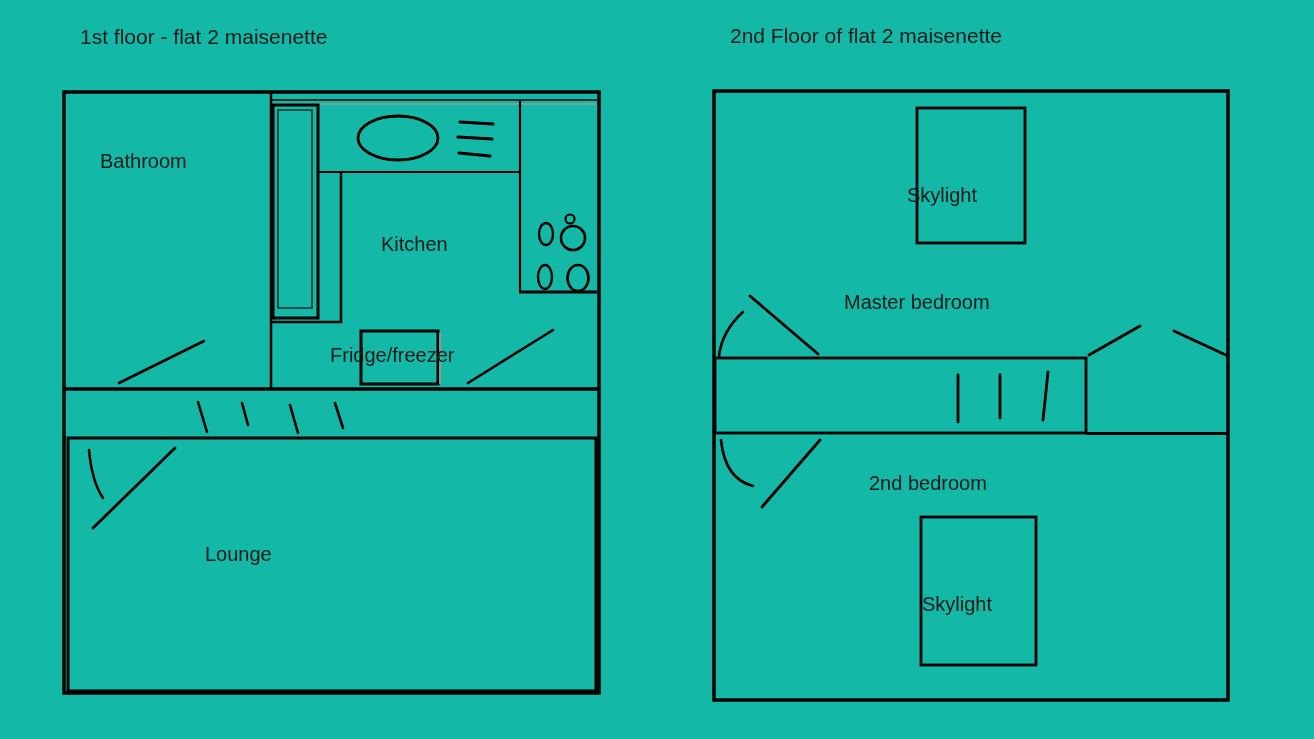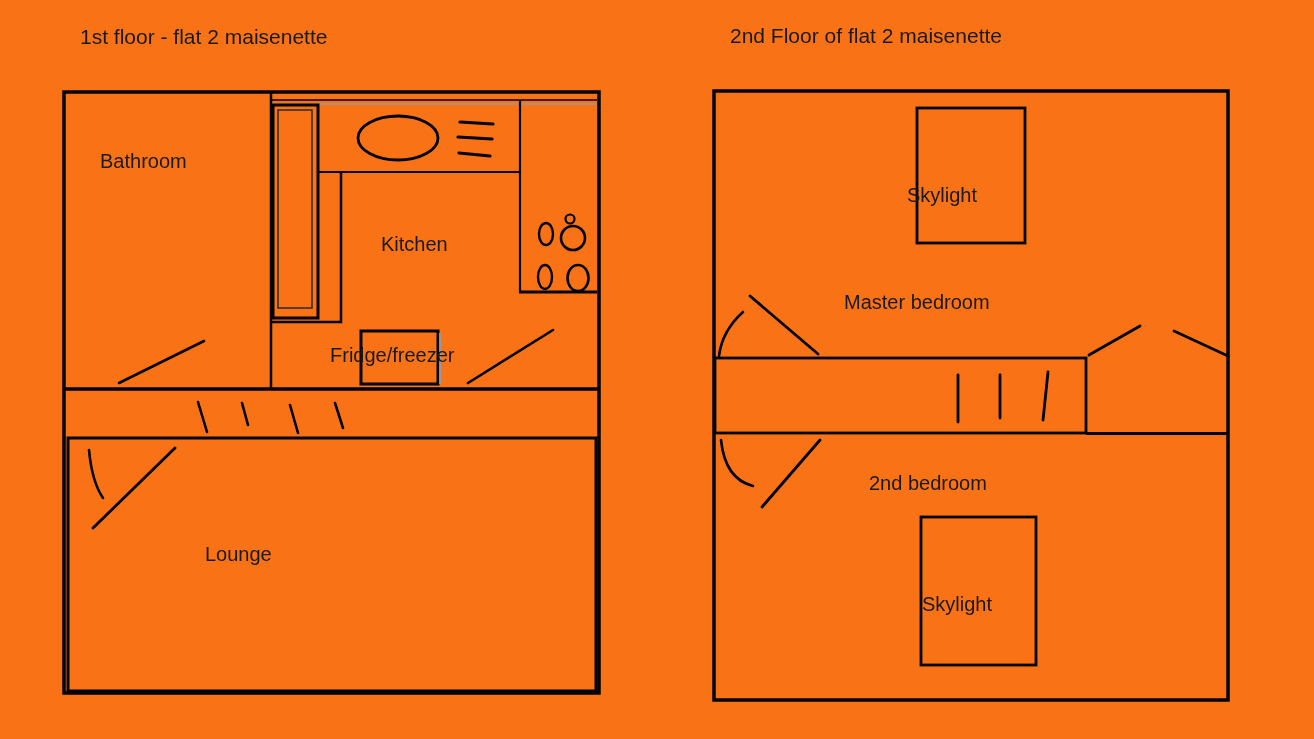--- a/index.html
+++ b/index.html
@@ -1,17 +1,17 @@
 <!DOCTYPE html>
 <html><head>
 <meta charset="utf-8">
 <style>
   html,body{margin:0;padding:0;background:#ffffff;}
   body{width:1314px;height:739px;overflow:hidden;}
-  .plan-wrap{position:relative;width:1314px;height:739px;background:#f97316;}
+  .plan-wrap{position:relative;width:1314px;height:739px;background:#14b8a6;}
   svg{display:block;}
   text{
     font-family:"Liberation Sans","DejaVu Sans",sans-serif;
     font-size:20px;
     fill:#1a1a1a;
   }
   .title-text{font-size:21px;}
 </style>
 </head>
 <body>

